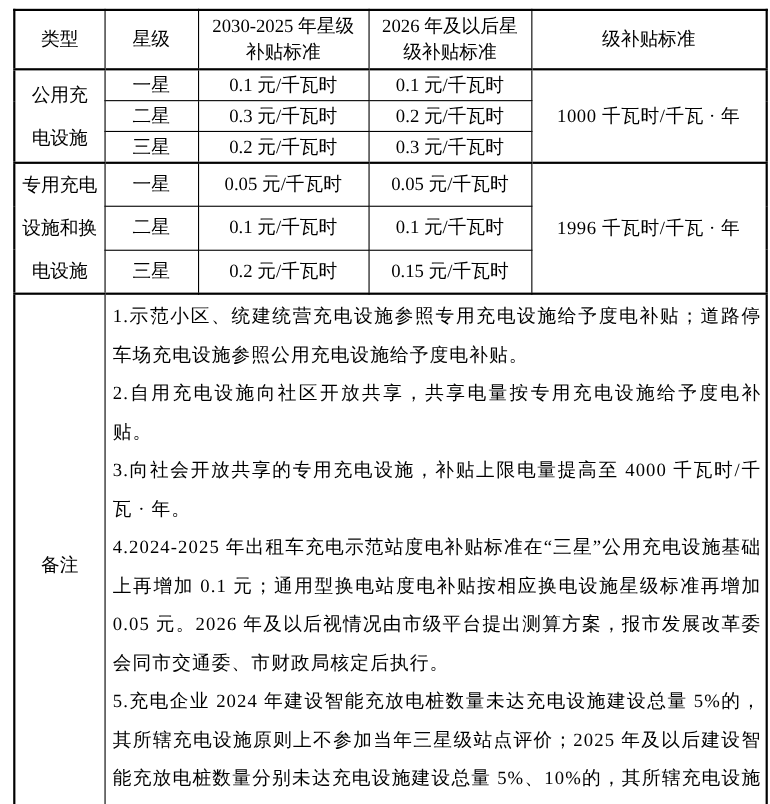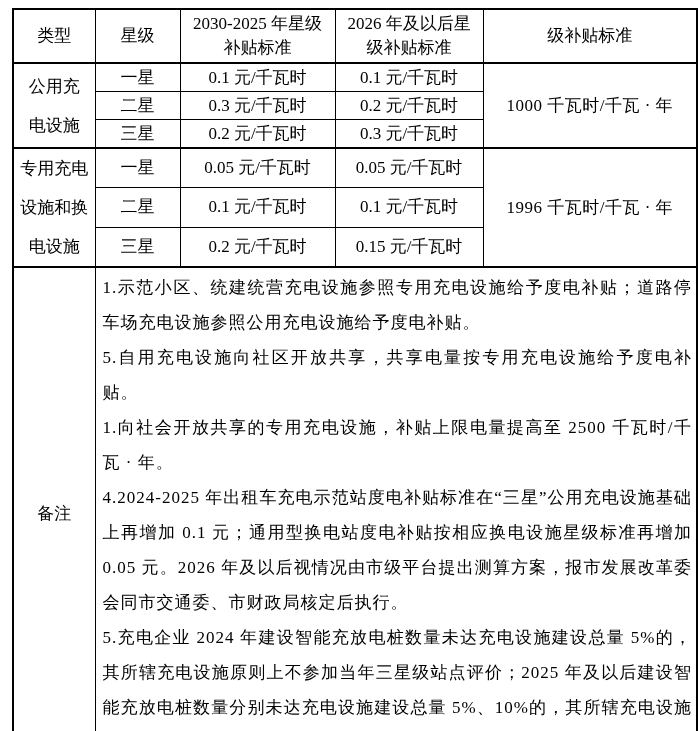--- a/index.html
+++ b/index.html
@@ -117,21 +117,21 @@
     <tr class="data-row">
       <td>三星</td>
       <td>0.2 元/千瓦时</td>
       <td>0.15 元/千瓦时</td>
     </tr>
 
     <tr class="remarks-row">
       <td class="remarks-label">备注</td>
       <td class="remarks-content" colspan="4">
         <p>1.示范小区、统建统营充电设施参照专用充电设施给予度电补贴；道路停车场充电设施参照公用充电设施给予度电补贴。</p>
-        <p>5.自用充电设施向社区开放共享，共享电量按专用充电设施给予度电补贴。</p>
-        <p>1.向社会开放共享的专用充电设施，补贴上限电量提高至 2500 千瓦时/千瓦 · 年。</p>
+        <p>2.自用充电设施向社区开放共享，共享电量按专用充电设施给予度电补贴。</p>
+        <p>3.向社会开放共享的专用充电设施，补贴上限电量提高至 4000 千瓦时/千瓦 · 年。</p>
         <p>4.2024-2025 年出租车充电示范站度电补贴标准在“三星”公用充电设施基础上再增加 0.1 元；通用型换电站度电补贴按相应换电设施星级标准再增加 0.05 元。2026 年及以后视情况由市级平台提出测算方案，报市发展改革委会同市交通委、市财政局核定后执行。</p>
         <p>5.充电企业 2024 年建设智能充放电桩数量未达充电设施建设总量 5%的，其所辖充电设施原则上不参加当年三星级站点评价；2025 年及以后建设智能充放电桩数量分别未达充电设施建设总量 5%、10%的，其所辖充电设施不参加当年二、三星级站点评价。</p>
       </td>
     </tr>
   </tbody>
     </table>
 </div>
 
 </body></html>

